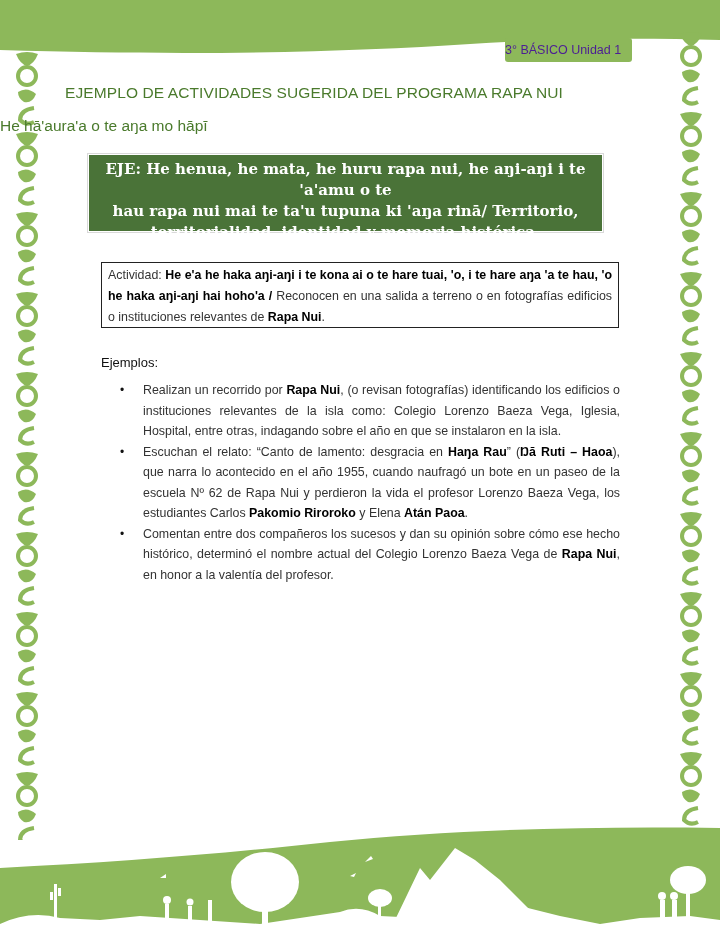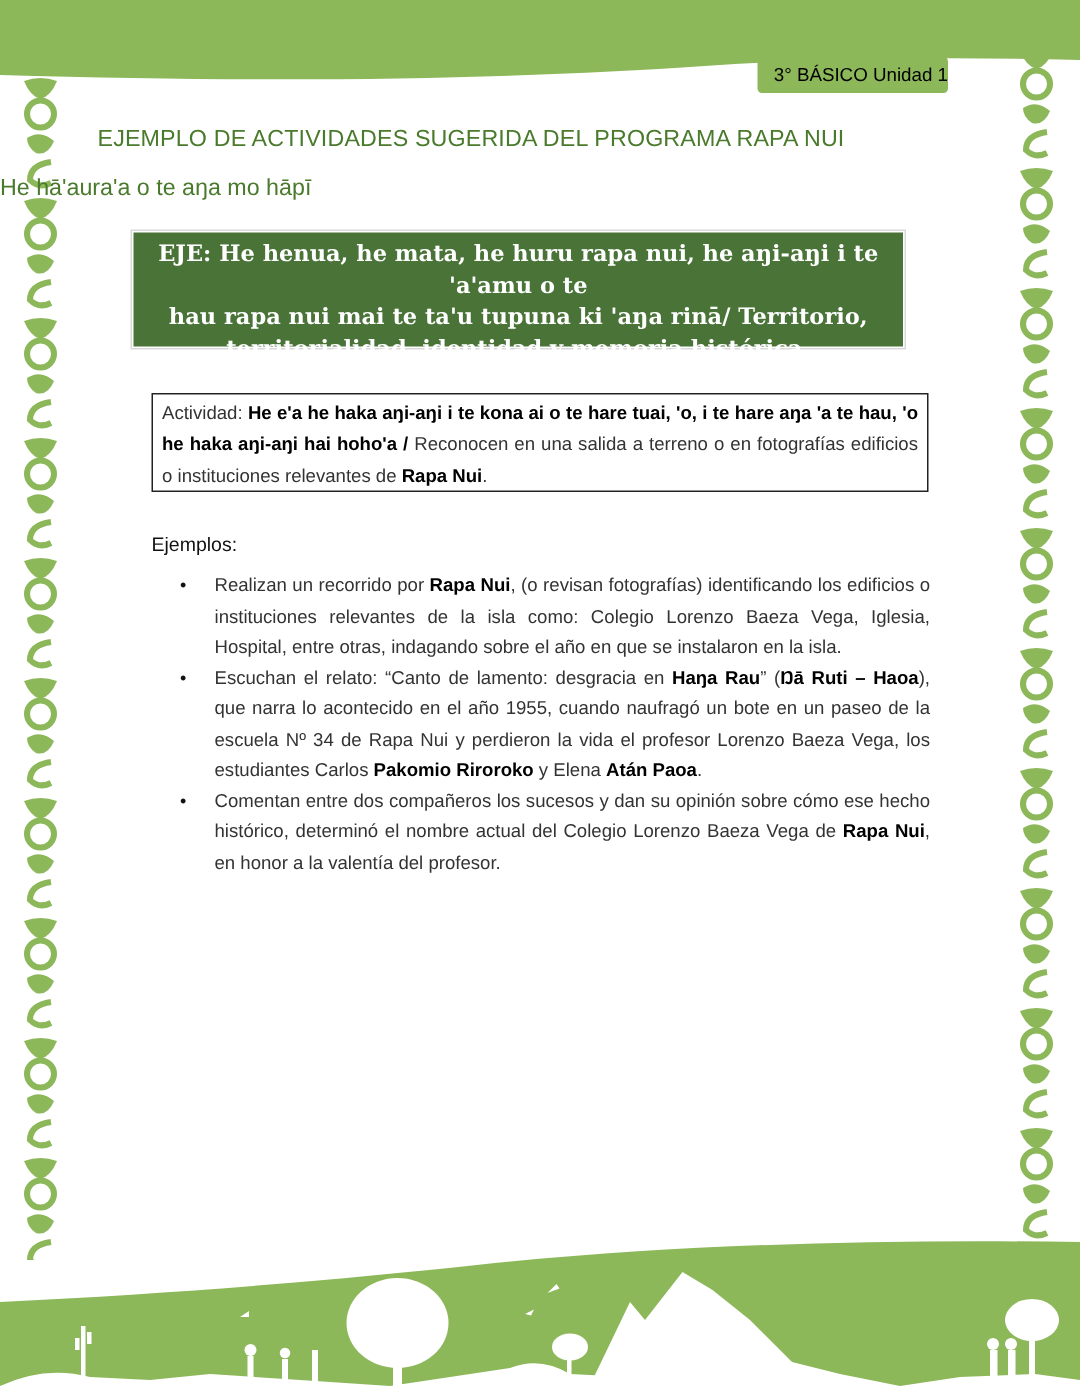--- a/index.html
+++ b/index.html
@@ -8,22 +8,22 @@
 
     .top-band { position: absolute; left: 0; top: 0; width: 720px; height: 60px; }
     .bottom-band { position: absolute; left: 0; top: 820px; width: 720px; height: 112px; }
 
     .side-border { position: absolute; top: 50px; width: 30px; height: 790px; }
     .side-border.left { left: 12px; }
     .side-border.right { left: 676px; top: 30px; height: 810px; }
 
     .badge {
       position: absolute; left: 505px; top: 38px; width: 127px; height: 24px;
-      background: #8db85a; color: #000000; border-radius: 3px;
-      font-size: 12.5px; line-height: 24px; text-align: right;
+      background: #8db85a; color: #4c1d95; border-radius: 3px;
+      font-size: 12.5px; line-height: 24px; text-align: left;
       font-family: "Liberation Sans", sans-serif;
     }
     .badge-stem { position: absolute; left: 594px; top: 30px; width: 6px; height: 10px; background: #8db85a; }
 
     .title {
       position: absolute; left: 0; width: 628px; top: 84px; text-align: center;
       color: #4a7a2c; font-size: 15.5px; letter-spacing: 0.1px;
       font-family: "Liberation Sans", sans-serif;
     }
     .subtitle {
@@ -122,21 +122,21 @@
 </div>
 
 <div class="examples-heading">Ejemplos:</div>
 <ul class="examples-list">
   <li>
     <span class="bullet">•</span>
     <span>Realizan un recorrido por </span><b>Rapa Nui</b><span>, (o revisan fotografías) identificando los edificios o instituciones relevantes de la isla como: Colegio Lorenzo Baeza Vega, Iglesia, Hospital, entre otras, indagando sobre el año en que se instalaron en la isla.</span>
   </li>
   <li>
     <span class="bullet">•</span>
-    <span>Escuchan el relato: “Canto de lamento: desgracia en </span><b>Haŋa Rau</b><span>” (</span><b>Ŋā Ruti – Haoa</b><span>), que narra lo acontecido en el año 1955, cuando naufragó un bote en un paseo de la escuela Nº 34 de Rapa Nui y perdieron la vida el profesor Lorenzo Baeza Vega, los estudiantes Carlos </span><b>Pakomio Riroroko</b><span> y Elena </span><b>Atán Paoa</b><span>.</span>
+    <span>Escuchan el relato: “Canto de lamento: desgracia en </span><b>Haŋa Rau</b><span>” (</span><b>Ŋā Ruti – Haoa</b><span>), que narra lo acontecido en el año 1955, cuando naufragó un bote en un paseo de la escuela Nº 62 de Rapa Nui y perdieron la vida el profesor Lorenzo Baeza Vega, los estudiantes Carlos </span><b>Pakomio Riroroko</b><span> y Elena </span><b>Atán Paoa</b><span>.</span>
   </li>
   <li>
     <span class="bullet">•</span>
     <span>Comentan entre dos compañeros los sucesos y dan su opinión sobre cómo ese hecho histórico, determinó el nombre actual del Colegio Lorenzo Baeza Vega de </span><b>Rapa Nui</b><span>, en honor a la valentía del profesor.</span>
   </li>
 </ul>
 
 <svg class="bottom-band" viewBox="0 0 720 112" preserveAspectRatio="none">
   <path d="M0,48 C120,42 220,34 330,22 C450,10 580,6 720,8 L720,112 L0,112 Z" fill="#8db85a"></path>
   <g fill="#ffffff">

